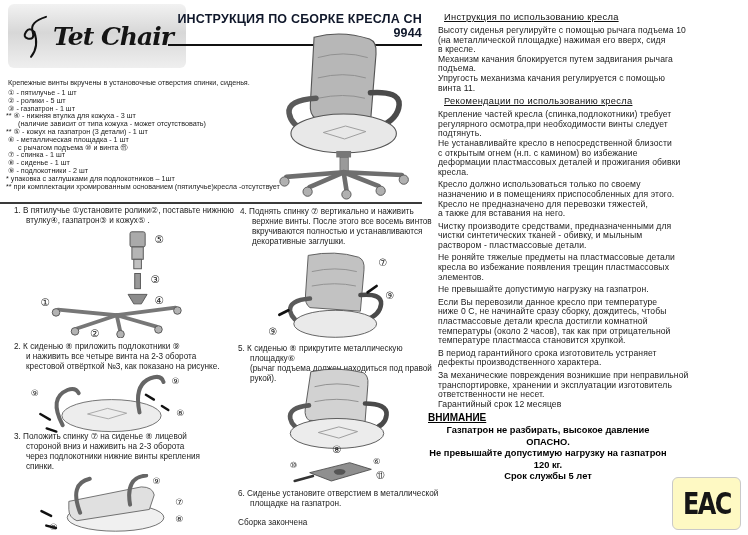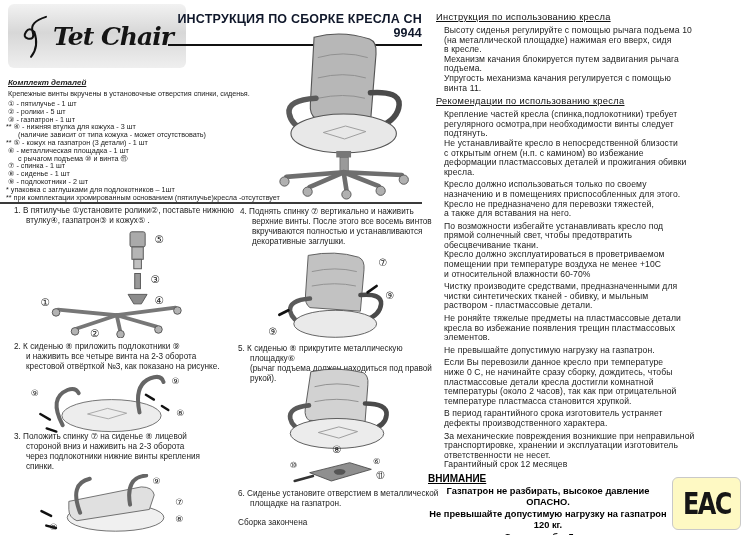--- a/index.html
+++ b/index.html
@@ -39,25 +39,25 @@
     padding-left:12px;text-indent:-12px;color:#1c1c1c;
   }
   .done-text{position:absolute;font-size:8.2px;color:#1c1c1c;}
   .fig{position:absolute;}
   .fig svg{width:100%;height:100%;}
   .fig text{font-family:"DejaVu Sans",sans-serif;fill:#222;}
   
   .right-col{position:absolute;left:428px;top:10px;width:318px;}
   .rc-heading{
     font-size:9.3px;color:#111;text-decoration:underline;
-    letter-spacing:0.3px;margin:2px 0 4px 8px;
+    letter-spacing:0.3px;margin:2px 0 4px 16px;
   }
   .rc-para{
     font-size:8.6px;line-height:9.6px;white-space:pre-line;color:#222;
-    letter-spacing:0.1px;margin:0 0 3px 16px;
+    letter-spacing:0.1px;margin:0 0 3px 10px;
   }
   .warning-heading{font-size:10px;font-weight:bold;text-decoration:underline;margin:2px 0 2px 0;color:#000;}
   .warning-line{font-size:9.3px;font-weight:bold;line-height:11.5px;color:#000;width:240px;text-align:center;}
   
   .eac-box{
     position:absolute;left:672px;top:477px;width:67px;height:51px;
     border:1px solid #c9c9c9;background:#fef9c3;border-radius:6px;
     display:flex;align-items:center;justify-content:center;
   }
   .eac-text{
@@ -71,21 +71,20 @@
 <div class="logo-box">
   <svg width="30" height="52" viewBox="0 0 36 54">
     <path d="M30,4 Q10,10 14,22 Q17,32 8,30 Q2,28 6,22 Q10,16 16,22 Q22,40 12,52" stroke="#111" stroke-width="2.4" fill="none" stroke-linecap="round"></path>
   </svg>
   <span class="brand-text">Tet Chair</span>
 </div>
 
 <div class="page-title">ИНСТРУКЦИЯ ПО СБОРКЕ КРЕСЛА СН 9944</div>
 
 <div class="parts">
-  <div class="parts-heading">Комплект деталей</div>
   <div class="parts-intro">Крепежные винты вкручены в установочные отверстия спинки, сиденья.</div>
   <div class="parts-line">① - пятилучье - 1 шт</div>
   <div class="parts-line">② - ролики - 5 шт</div>
   <div class="parts-line">③ - газпатрон - 1 шт</div>
   <div class="parts-line outdent">** ④ - нижняя втулка для кожуха - 3 шт</div>
   <div class="parts-line indent">(наличие зависит от типа кожуха - может отсутствовать)</div>
   <div class="parts-line outdent">** ⑤ - кожух на газпатрон (3 детали) - 1 шт</div>
   <div class="parts-line">⑥ - металлическая площадка - 1 шт</div>
   <div class="parts-line indent">с рычагом подъема ⑩ и винта ⑪</div>
   <div class="parts-line">⑦ - спинка - 1 шт</div>
@@ -268,26 +267,20 @@
 регулярного осмотра,при необходимости винты следует
 подтянуть.
 Не устанавливайте кресло в непосредственной близости
 с открытым огнем (н.п. с камином) во избежание
 деформации пластмассовых деталей и прожигания обивки
 кресла.</div>
   <div class="rc-para">Кресло должно использоваться только по своему
 назначению и в помещениях приспособленных для этого.
 Кресло не предназначено для перевозки тяжестей,
 а также для вставания на него.</div>
-  <div class="rc-para">По возможности избегайте устанавливать кресло под
-прямой солнечный свет, чтобы предотвратить
-обесцвечивание ткани.
-Кресло должно эксплуатироваться в проветриваемом
-помещении при температуре воздуха не менее +10С
-и относительной влажности 60-70%</div>
   <div class="rc-para">Чистку производите средствами, предназначенными для
 чистки синтетических тканей - обивку, и мыльным
 раствором - пластмассовые детали.</div>
   <div class="rc-para">Не роняйте тяжелые предметы на пластмассовые детали
 кресла во избежание появления трещин пластмассовых
 элементов.</div>
   <div class="rc-para">Не превышайте допустимую нагрузку на газпатрон.</div>
   <div class="rc-para">Если Вы перевозили данное кресло при температуре
 ниже 0 С, не начинайте сразу сборку, дождитесь, чтобы
 пластмассовые детали кресла достигли комнатной

